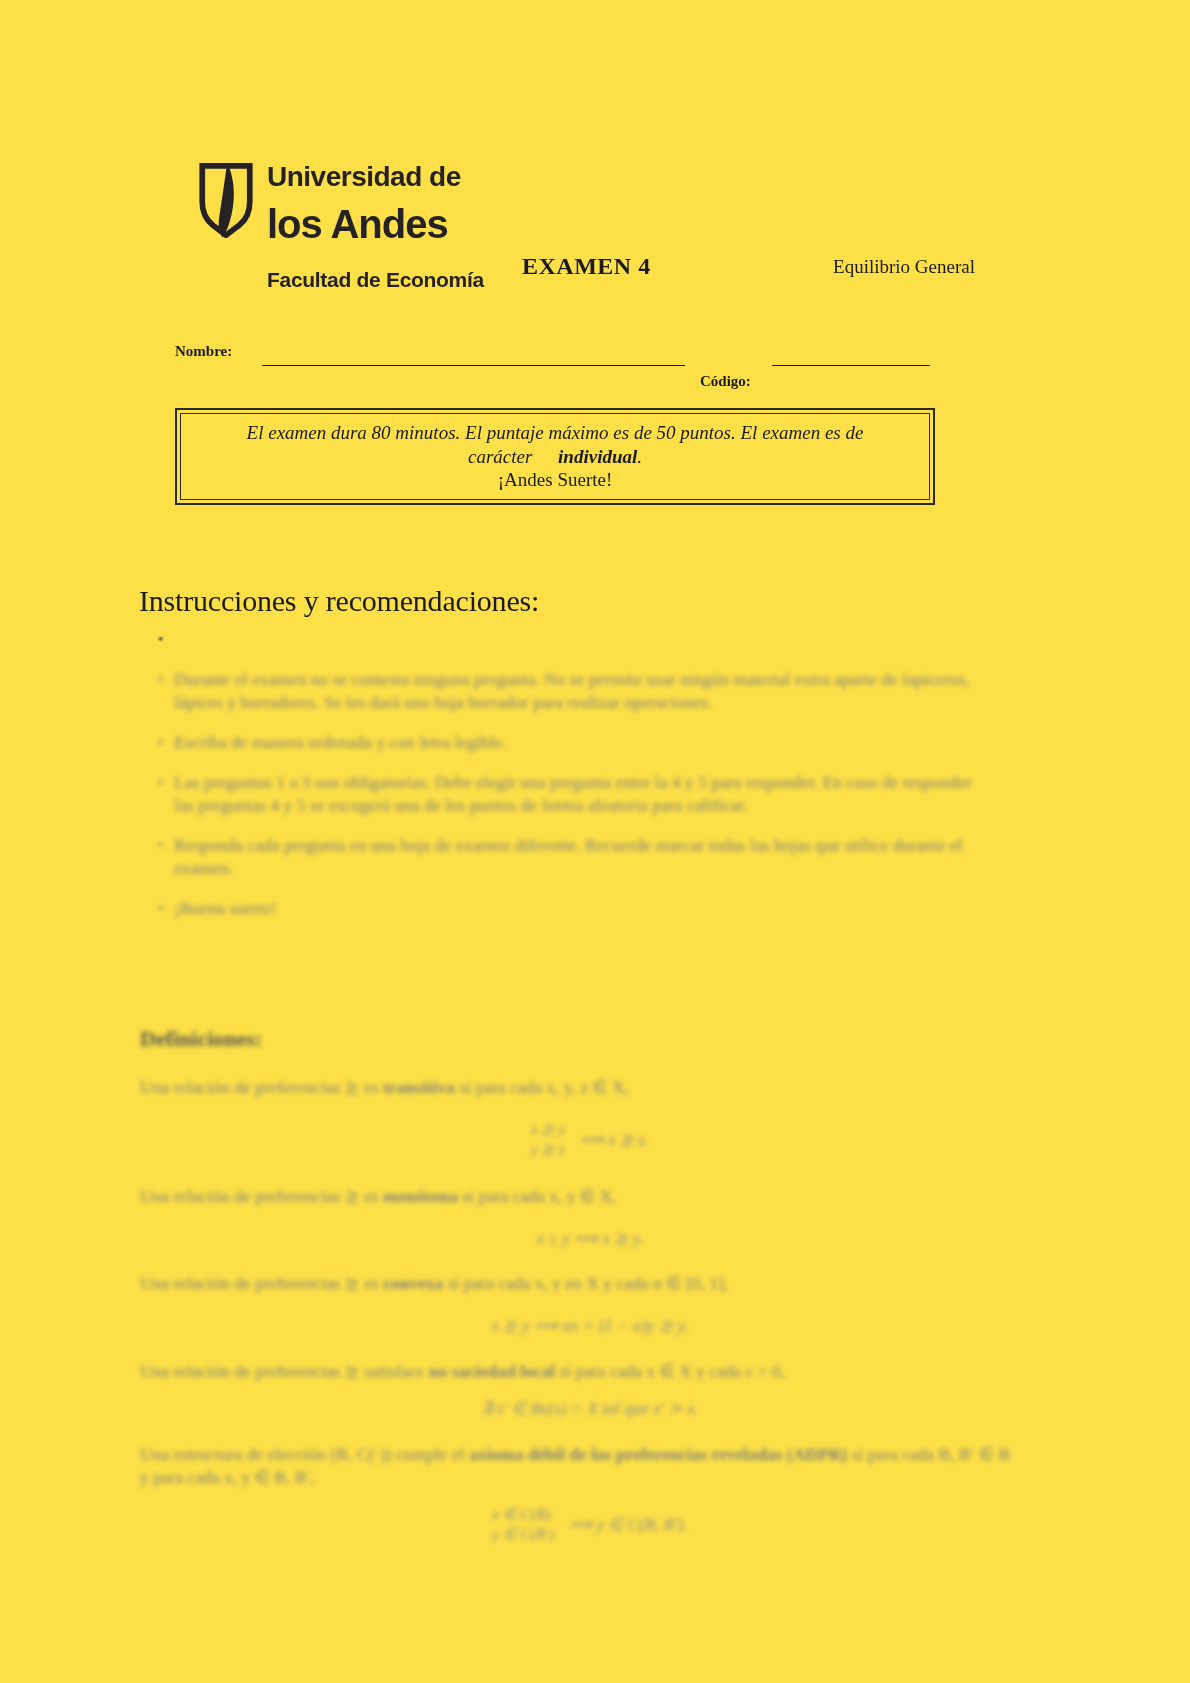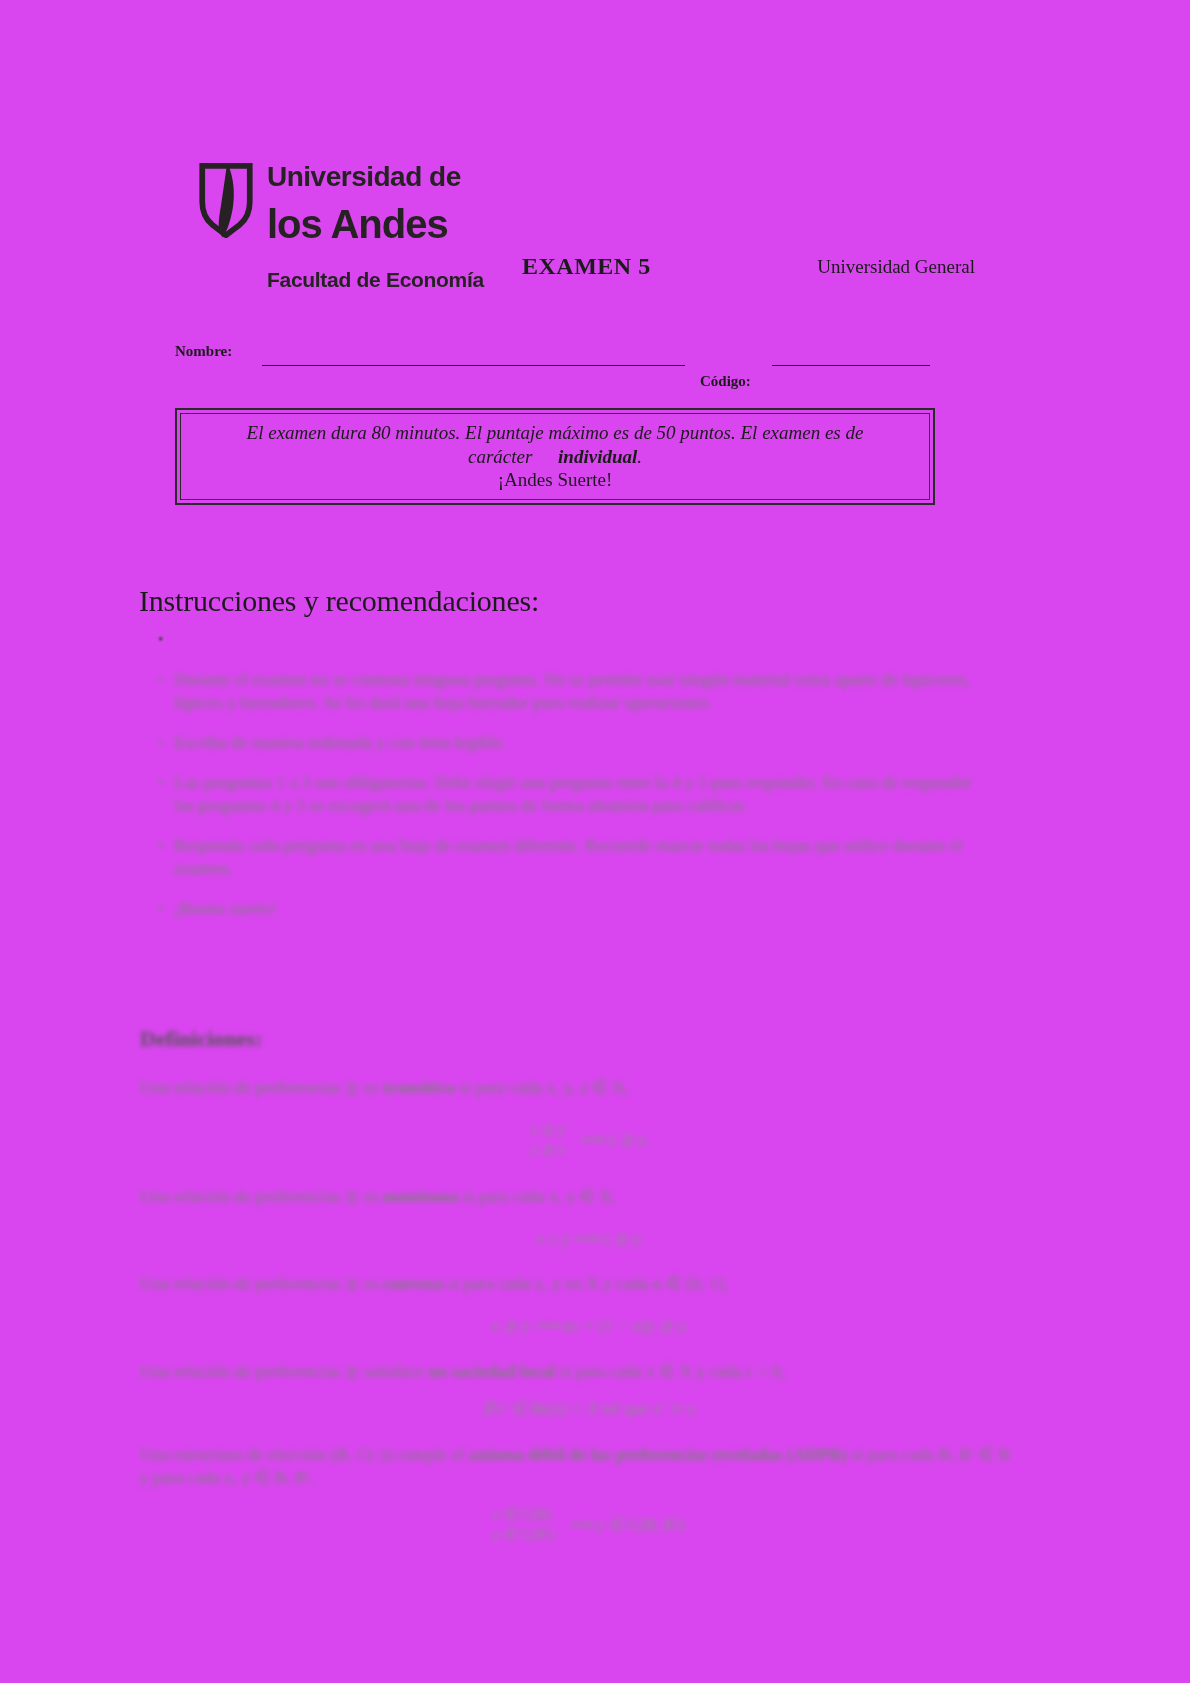--- a/index.html
+++ b/index.html
@@ -1,20 +1,20 @@
 <!DOCTYPE html>
 <html><head>
 <meta charset="utf-8">
 <style>
   * { margin:0; padding:0; box-sizing:border-box; }
   html,body { background:#ffffff; }
   .page {
     position:relative;
     width:1190px; height:1683px;
-    background:#d946ef;
+    background:#fde047;
     font-family:"Liberation Serif", serif;
     color:#1b1b1b;
     overflow:hidden;
   }
 
   
   .logo { position:absolute; left:197px; top:160px; width:260px; color:#262223; font-family:"Liberation Sans", sans-serif; }
   .logo-shield { position:absolute; left:0; top:2px; }
   .logo-text { position:absolute; left:70px; top:4px; white-space:nowrap; }
   .logo-uni1 { font-size:28px; font-weight:600; letter-spacing:-0.5px; line-height:26px; }
@@ -82,22 +82,22 @@
         <path d="M30.5 6 C27.5 28 24 50 22.5 61 C21.8 69 23.2 74 26.5 79.5 C31.5 72 35.5 60 37.5 46 C39.5 31 37.5 17 33.5 6 Z" fill="#262223"></path>
       </svg>
     </span>
     <span class="logo-text">
       <div class="logo-uni1">Universidad de</div>
       <div class="logo-uni2">los Andes</div>
       <div class="logo-fac">Facultad de Economía</div>
     </span>
   </div>
 
-  <div class="exam-title">EXAMEN 5</div>
-  <div class="course-name">Universidad General</div>
+  <div class="exam-title">EXAMEN 4</div>
+  <div class="course-name">Equilibrio General</div>
 
   <div class="id-row">
     <span class="name-label">Nombre:</span>
     <span class="name-line"></span>
     <span class="code-label">Código:</span>
     <span class="code-line"></span>
   </div>
 
   <div class="notice-outer">
     <div class="notice-inner">

